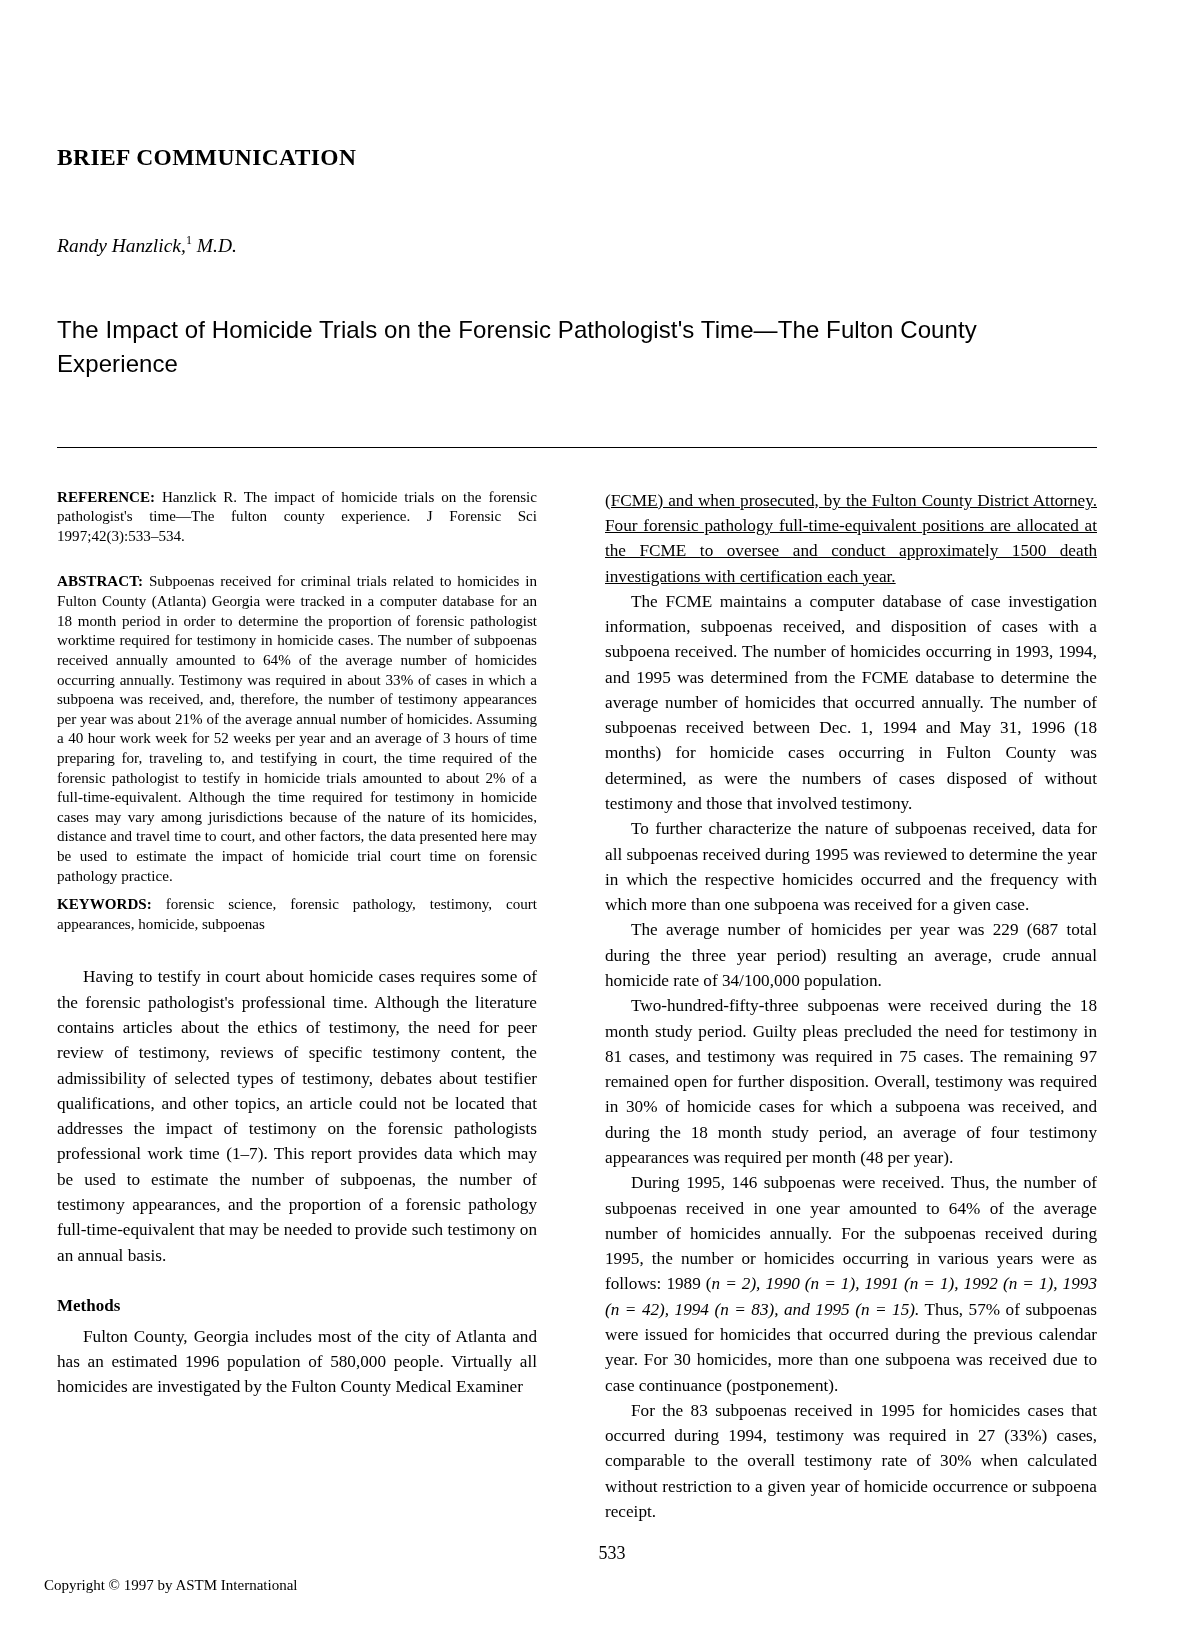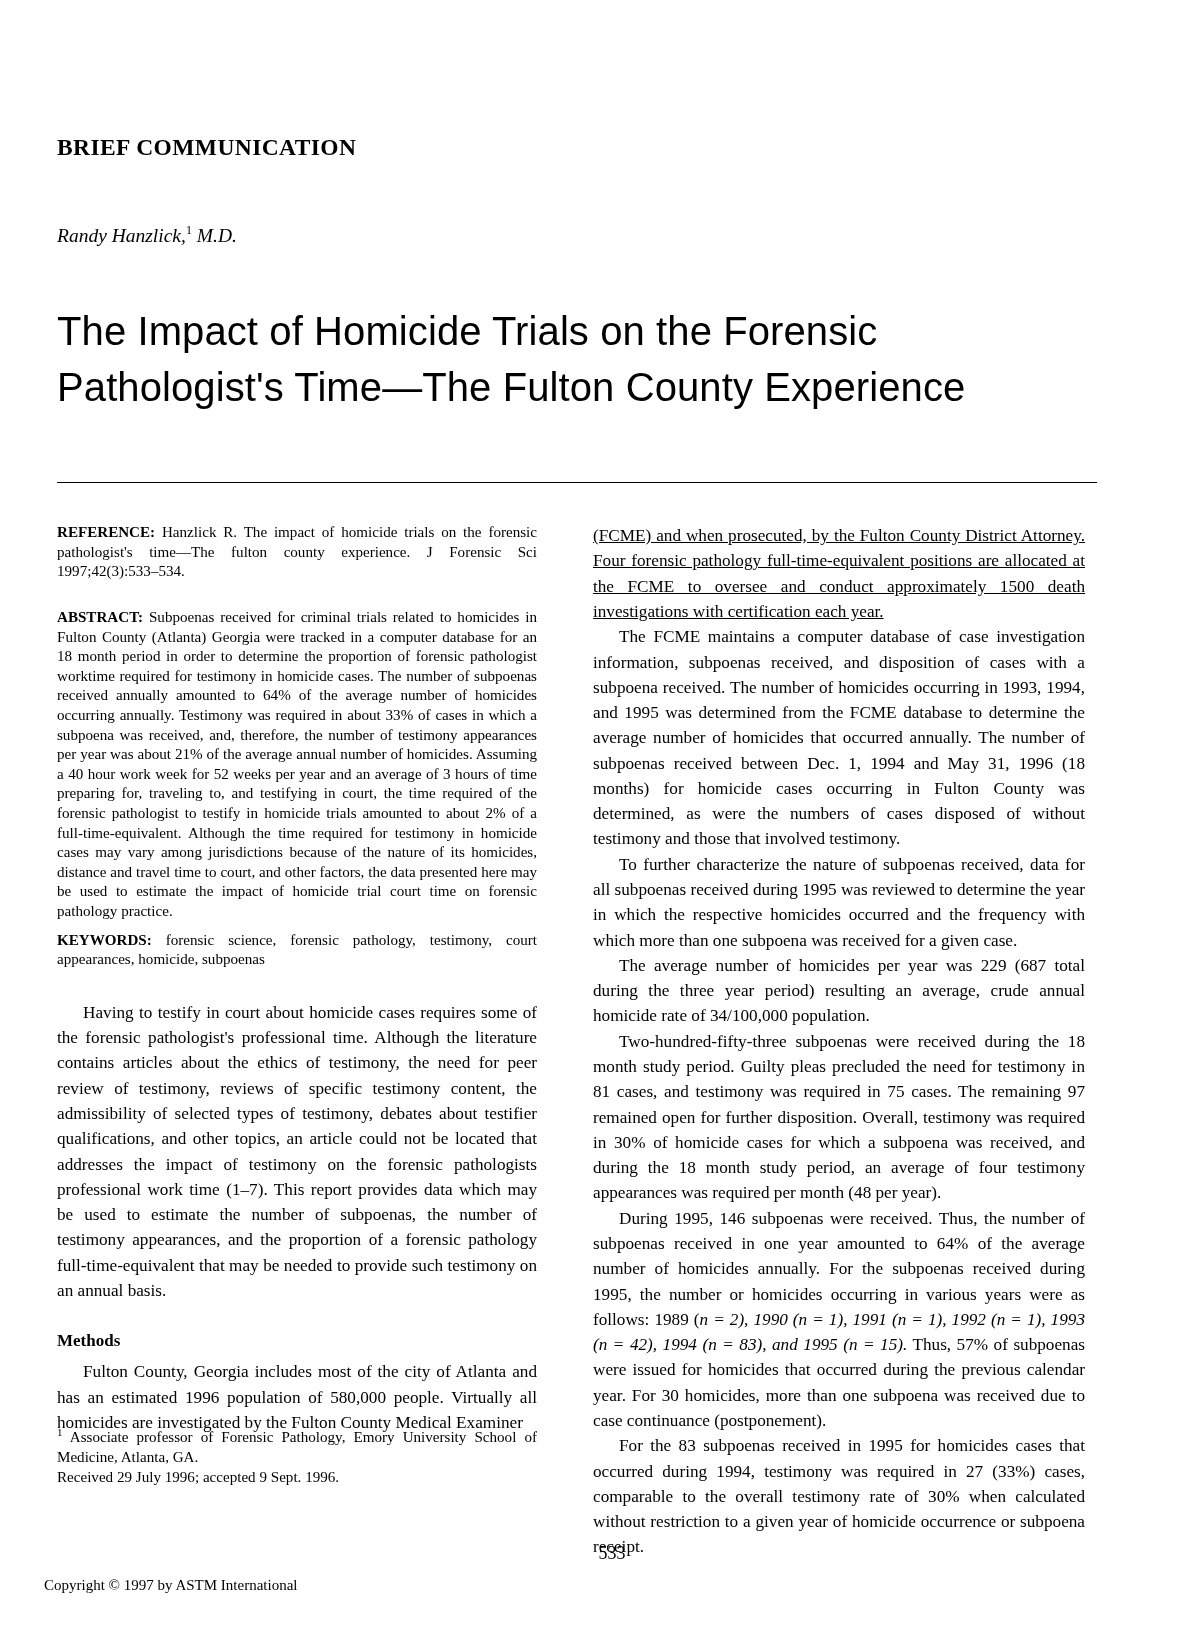--- a/index.html
+++ b/index.html
@@ -18,21 +18,21 @@
   .page {
     position: absolute;
     left: 0; top: 0;
     width: 1200px;
     height: 1651px;
     padding: 0;
   }
   .content {
     position: absolute;
     left: 57px;
-    top: 134px;
+    top: 144px;
     width: 1040px;
   }
   .brief-comm {
     font-family: "Liberation Serif", serif;
     font-weight: bold;
     font-size: 23.5px;
     letter-spacing: 0.4px;
   }
   .author {
     margin-top: 62px;
@@ -40,34 +40,35 @@
     font-size: 19.5px;
   }
   .author sup {
     font-size: 12px;
     font-style: normal;
     vertical-align: super;
   }
   .title {
     margin-top: 56px;
     font-family: "Liberation Sans", sans-serif;
-    font-size: 40px;
+    font-size: 24px;
     font-weight: 400;
     line-height: 1.42;
     letter-spacing: 0.1px;
   }
   .rule {
     margin-top: 66px;
     border-top: 1.6px solid #000;
     width: 1040px;
   }
   .columns {
     margin-top: 40px;
     display: flex;
     gap: 56px;
+    justify-content: space-between;
   }
   .col {
     width: 492px;
   }
   .col.left { width: 480px; }
   .col.right { width: 492px; }
 
   .small-block {
     font-size: 15.1px;
     line-height: 1.30;
@@ -181,23 +182,16 @@
         <p class="body-par">The average number of homicides per year was 229 (687 total during the three year period) resulting an average, crude annual homicide rate of 34/100,000 population.</p>
         <p class="body-par">Two-hundred-fifty-three subpoenas were received during the 18 month study period. Guilty pleas precluded the need for testimony in 81 cases, and testimony was required in 75 cases. The remaining 97 remained open for further disposition. Overall, testimony was required in 30% of homicide cases for which a subpoena was received, and during the 18 month study period, an average of four testimony appearances was required per month (48 per year).</p>
         <p class="body-par"><span>During 1995, 146 subpoenas were received. Thus, the number of subpoenas received in one year amounted to 64% of the average number of homicides annually. For the subpoenas received during 1995, the number or homicides occurring in various years were as follows: 1989 (</span><i>n = 2), 1990 (n = 1), 1991 (n = 1), 1992 (n = 1), 1993 (n = 42), 1994 (n = 83), and 1995 (n = 15).</i><span> Thus, 57% of subpoenas were issued for homicides that occurred during the previous calendar year. For 30 homicides, more than one subpoena was received due to case continuance (postponement).</span></p>
         <p class="body-par">For the 83 subpoenas received in 1995 for homicides cases that occurred during 1994, testimony was required in 27 (33%) cases, comparable to the overall testimony rate of 30% when calculated without restriction to a given year of homicide occurrence or subpoena receipt.</p>
 
       </div>
 
     </div>
   </div>
 
-  <div class="footnote-wrap">
-
-    <div class="footnote">
-      <sup>1</sup><span> Associate professor of Forensic Pathology, Emory University School of Medicine, Atlanta, GA.</span>
-    </div>
-    <div class="footnote second">Received 29 July 1996; accepted 9 Sept. 1996.</div>
-  </div>
 
   <div class="page-number">533</div>
   <div class="copyright">Copyright © 1997 by ASTM International</div>
 </div>
 
 </body></html>

